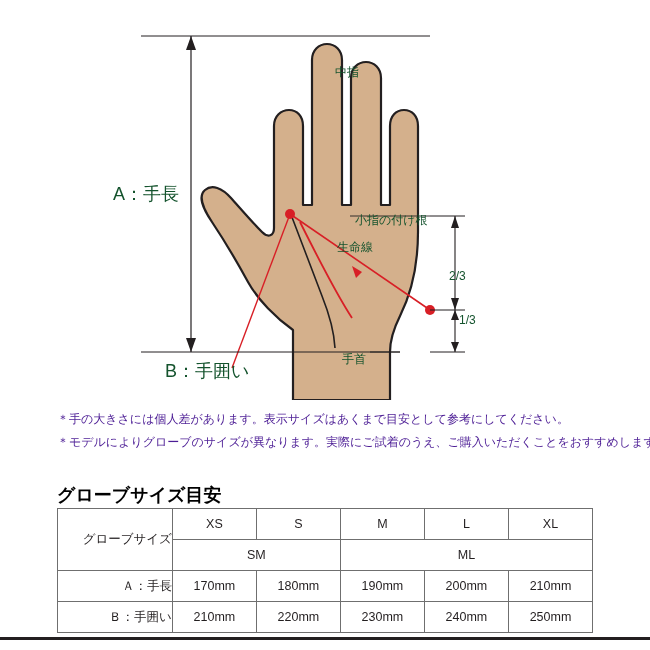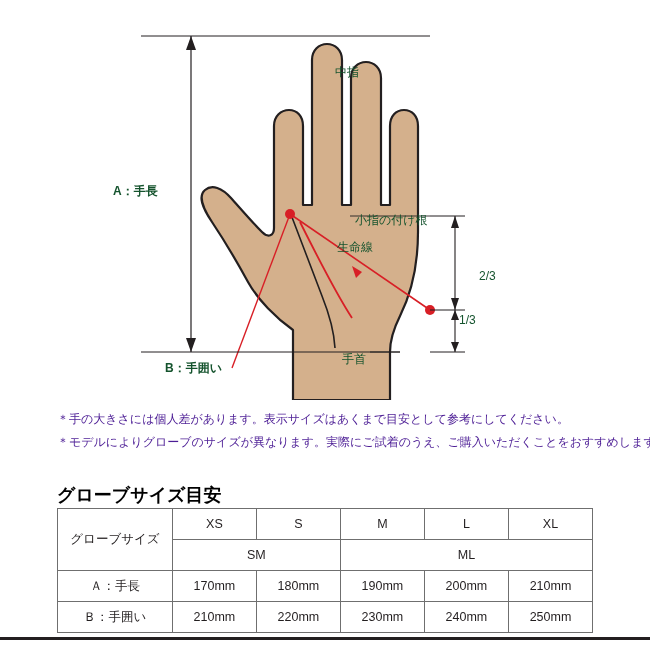--- a/index.html
+++ b/index.html
@@ -31,22 +31,22 @@
   .diagram svg { display: block; }
 
   .dlabel {
     position: absolute;
     font-size: 12px;
     color: #14532d;
     white-space: nowrap;
     line-height: 1.1;
   }
   .dlabel.bold {
-    font-weight: bold;
-    font-size: 12px;
+    font-weight: normal;
+    font-size: 18px;
   }
 
   
   .notes {
     position: absolute;
     left: 57px;
     top: 408px;
     width: 560px;
   }
   .note-line {
@@ -76,21 +76,21 @@
   table.size-table td {
     border: 1px solid #6f6f6f;
     text-align: center;
     height: 30px;
     padding: 0;
     color: #231f20;
     margin-top: 32px;
   }
   table.size-table td.rowhead {
     width: 116px;
-    text-align: center;
+    text-align: right;
   }
   table.size-table td.col {
     width: 84px;
   }
   .footer-rule {
     position: absolute;
     left: 0;
     top: 637px;
     width: 650px;
     height: 3px;
@@ -179,21 +179,21 @@
         <line x1="370" y1="352" x2="400" y2="352" stroke="#231f20" stroke-width="0.9"></line>
       </g>
     </svg>
 
     <div class="dlabel" style="left:335px; top:66px;">中指</div>
     <div class="dlabel" style="left:355px; top:214px;">小指の付け根</div>
     <div class="dlabel" style="left:337px; top:241px;">生命線</div>
     <div class="dlabel" style="left:342px; top:353px;">手首</div>
     <div class="dlabel bold" style="left:113px; top:185px;">A：手長</div>
     <div class="dlabel bold" style="left:165px; top:362px;">B：手囲い</div>
-    <div class="dlabel" style="left:479px; top:270px;text-align:center;">2/3</div>
+    <div class="dlabel" style="left:449px; top:270px;text-align:center;">2/3</div>
     <div class="dlabel" style="left:459px; top:314px;">1/3</div>
   </div>
 
   <div class="notes">
     <div class="note-line">＊手の大きさには個人差があります。表示サイズはあくまで目安として参考にしてください。</div>
     <div class="note-line">＊モデルによりグローブのサイズが異なります。実際にご試着のうえ、ご購入いただくことをおすすめします。</div>
   </div>
 
   <div class="table-title">グローブサイズ目安</div>
 

